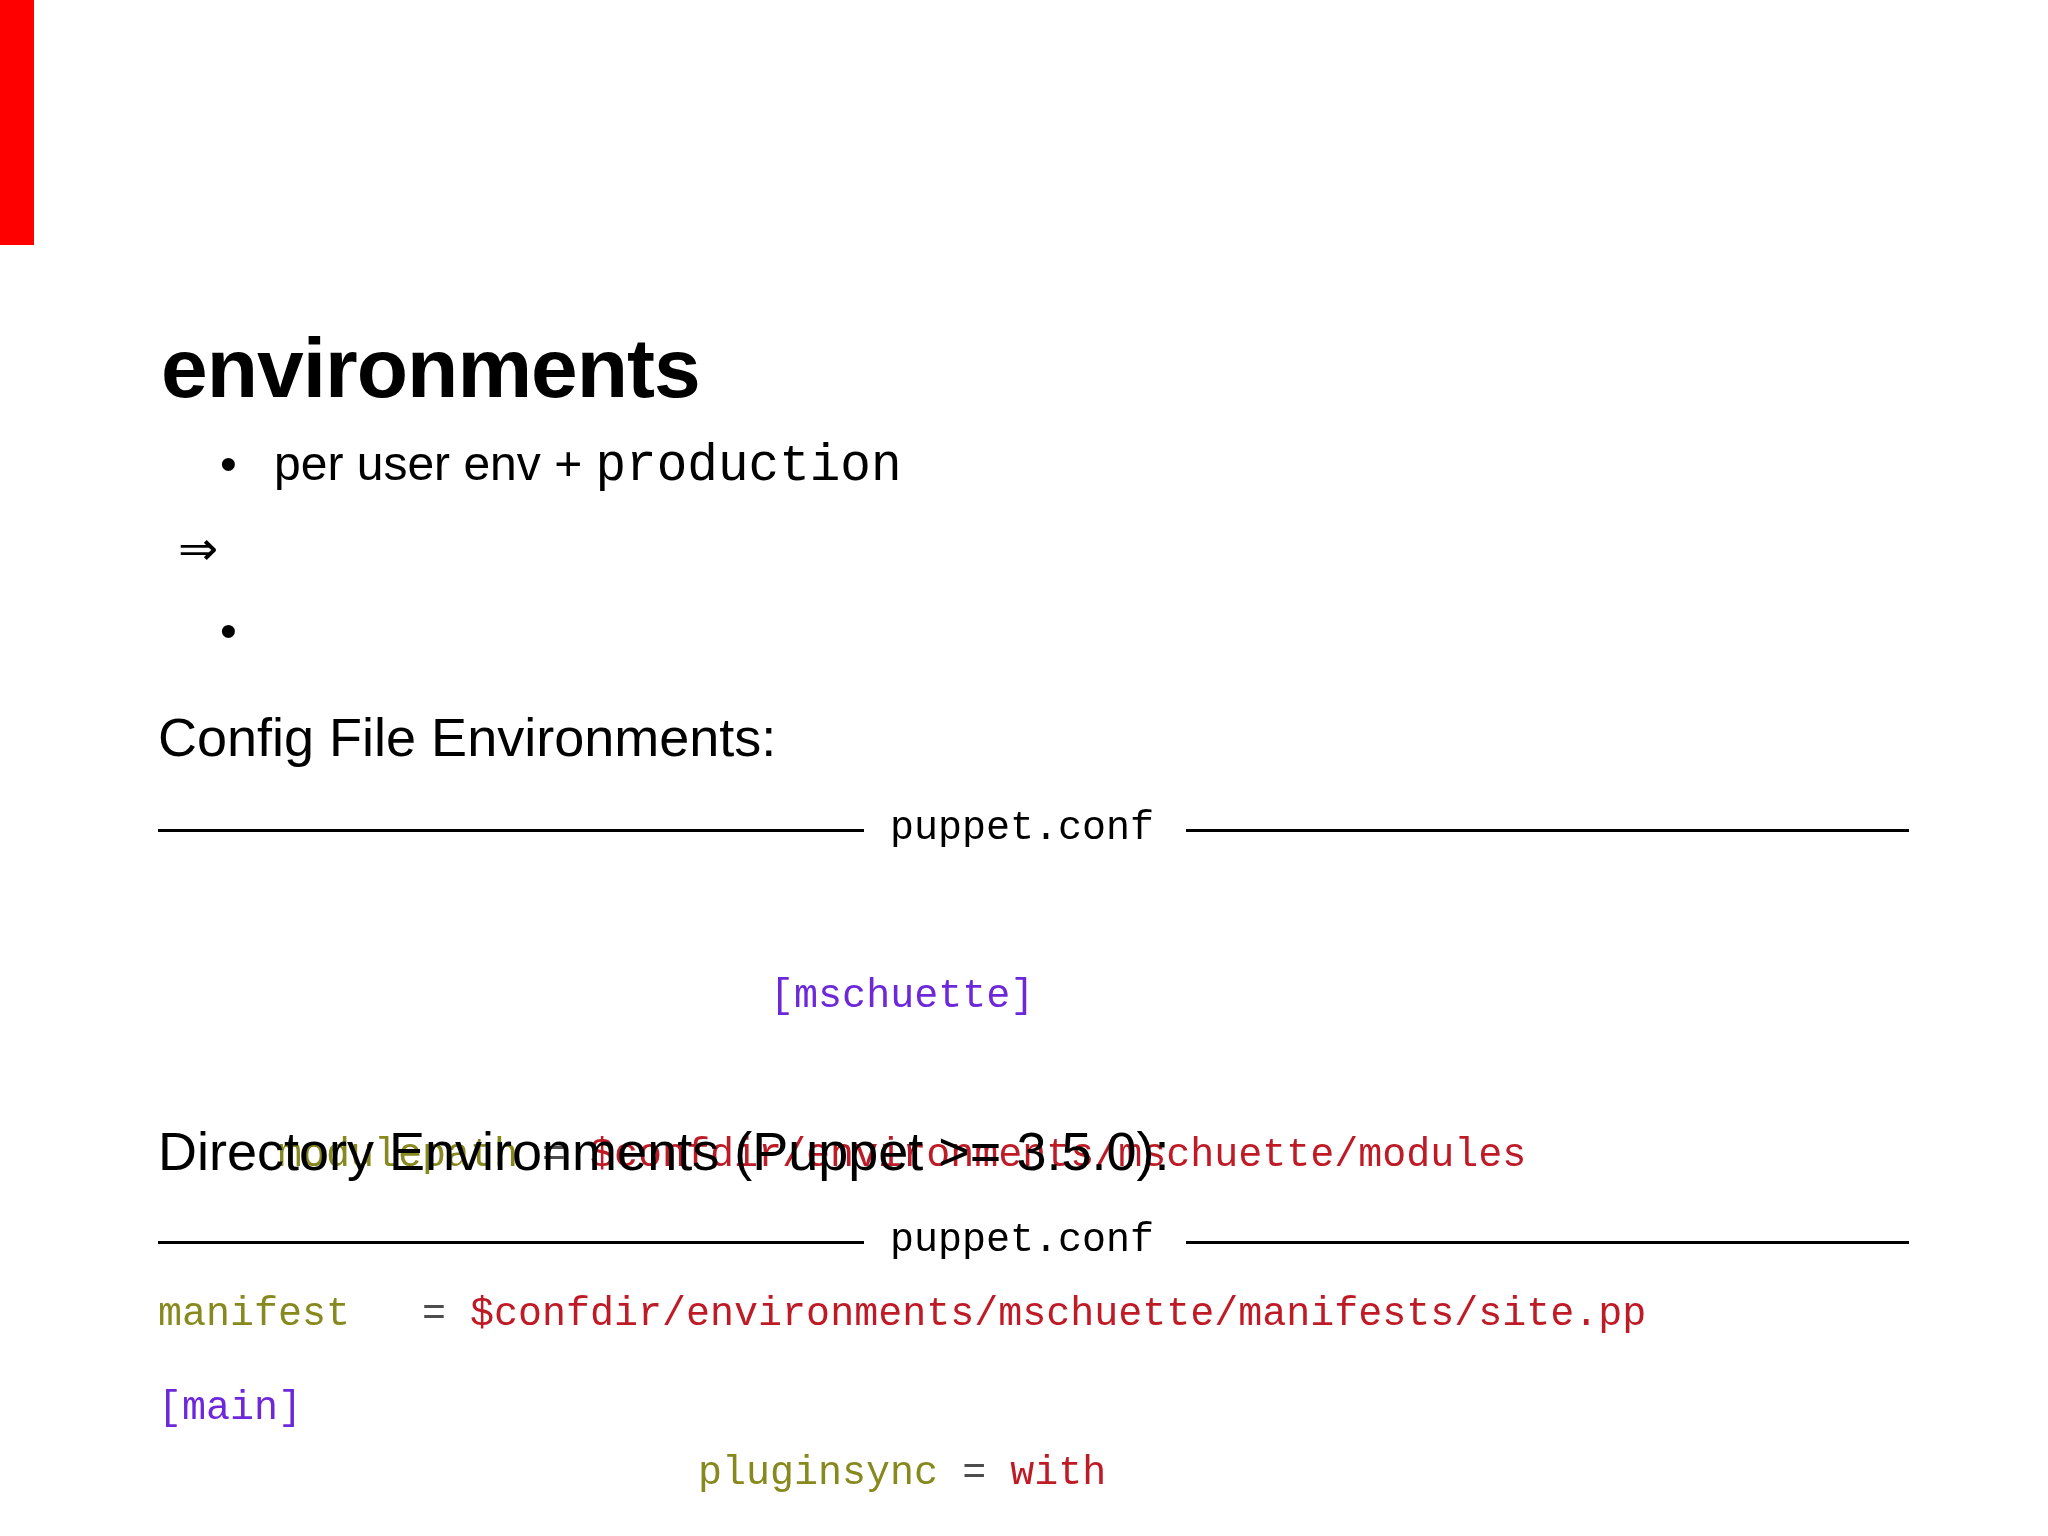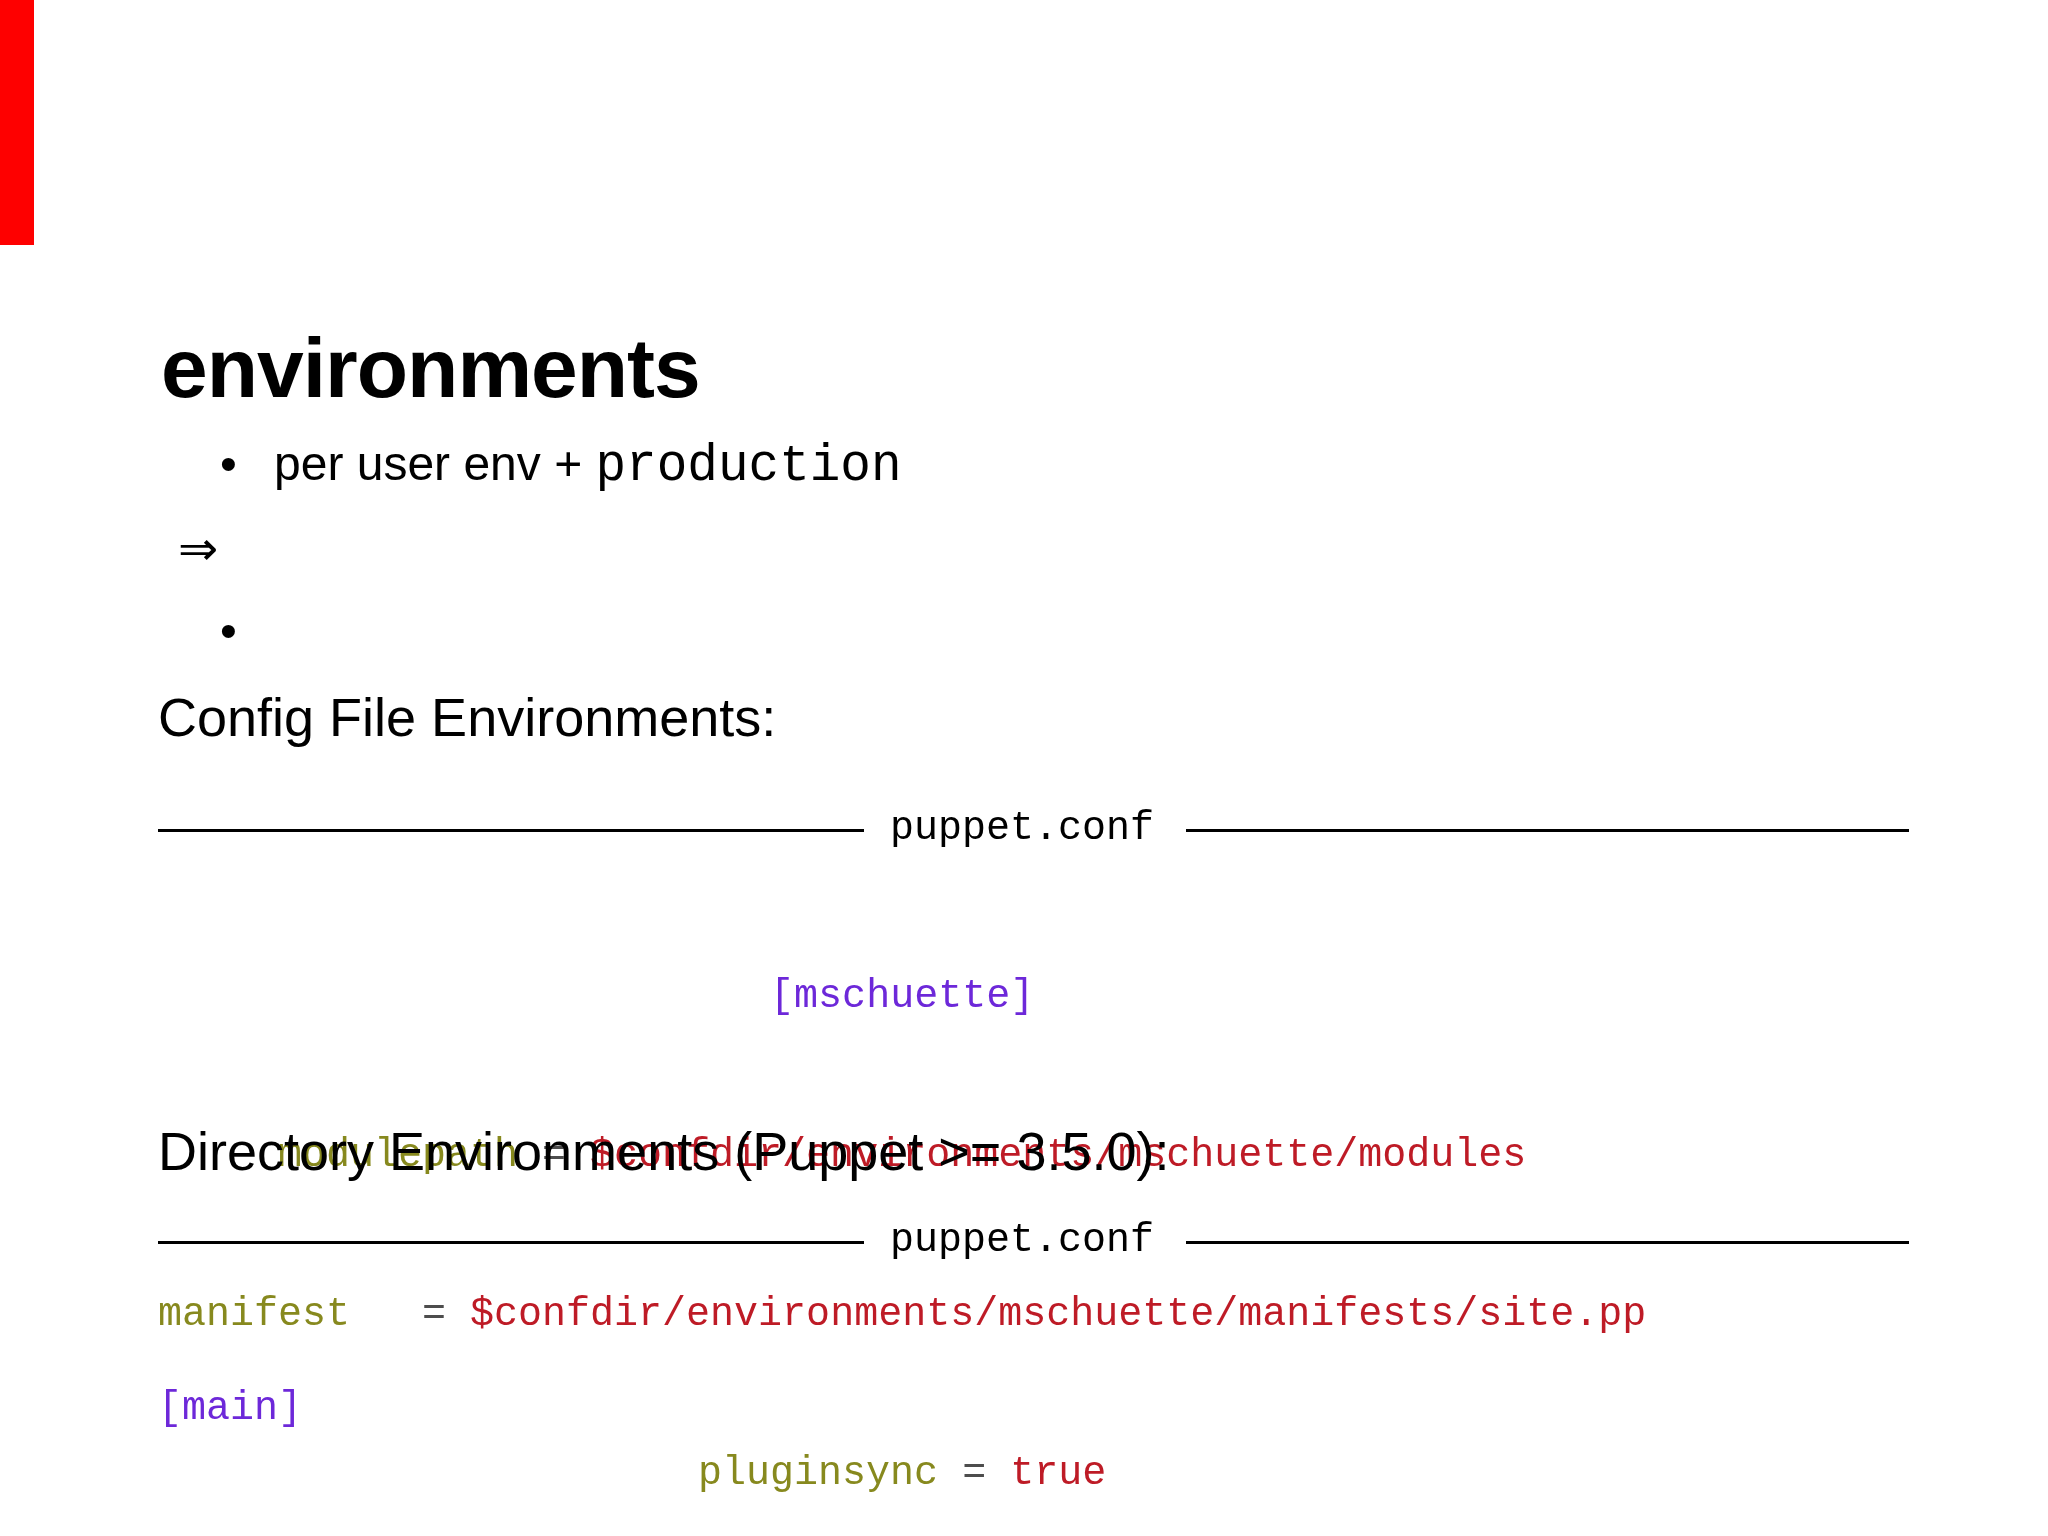--- a/index.html
+++ b/index.html
@@ -56,31 +56,31 @@
 
   <span class="bullet-marker" style="left:220px;top:438px;">•</span>
   <div class="bullet-line" style="top:438px;">
     <span>per user env + </span><span class="mono">production</span>
   </div>
 
   <span class="bullet-marker" style="left:178px;top:523px;">⇒</span>
 
   <span class="bullet-marker" style="left:220px;top:605px;">•</span>
 
-  <div class="section-heading" style="top:690px;">Config File Environments:</div>
+  <div class="section-heading" style="top:710px;">Config File Environments:</div>
 
   <div class="rule-seg" style="left:158px;top:829px;width:706px;"></div>
   <div class="rule-label mono" style="left:890px;top:809px;">puppet.conf</div>
   <div class="rule-seg" style="left:1186px;top:829px;width:723px;"></div>
 
   <div class="code-block mono" style="top:864px;">
     <div><span class="code-section">[mschuette]</span></div>
     <div><span class="code-key">modulepath </span><span class="code-eq">=</span><span class="code-value"> $confdir/environments/mschuette/modules</span></div>
     <div><span class="code-key">manifest   </span><span class="code-eq">=</span><span class="code-value"> $confdir/environments/mschuette/manifests/site.pp</span></div>
-    <div><span class="code-key">pluginsync </span><span class="code-eq">=</span><span class="code-value"> true</span></div>
+    <div><span class="code-key">pluginsync </span><span class="code-eq">=</span><span class="code-value"> with</span></div>
   </div>
 
   <div class="section-heading" style="top:1124px;">Directory Environments (Puppet &gt;= 3.5.0):</div>
 
   <div class="rule-seg" style="left:158px;top:1241px;width:706px;"></div>
   <div class="rule-label mono" style="left:890px;top:1221px;">puppet.conf</div>
   <div class="rule-seg" style="left:1186px;top:1241px;width:723px;"></div>
 
   <div class="code-block mono" style="top:1276px;">
     <div><span class="code-section">[main]</span></div>

